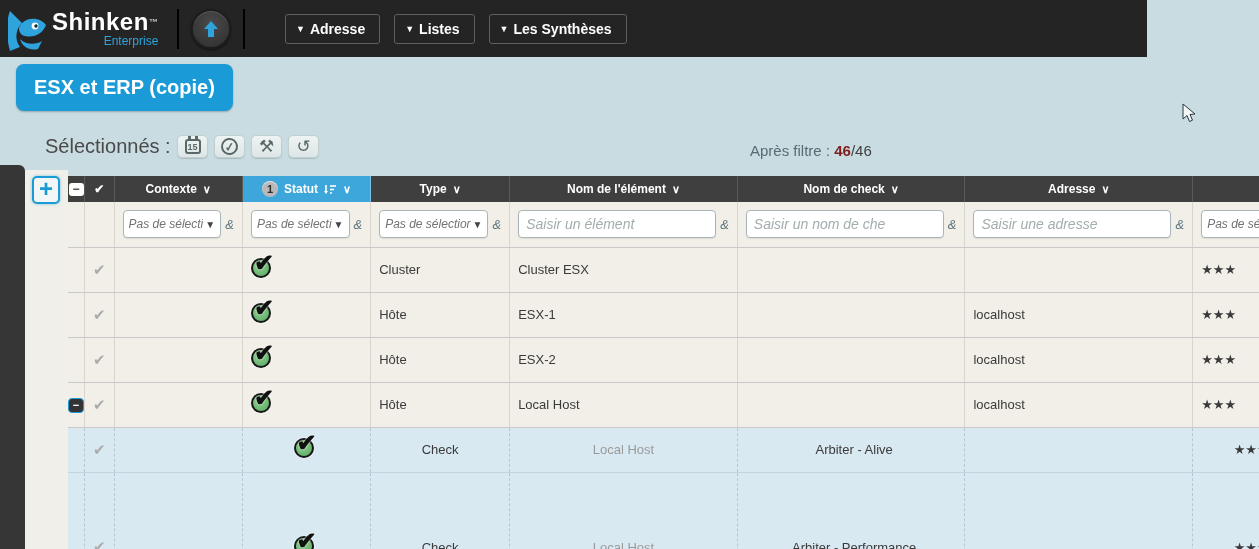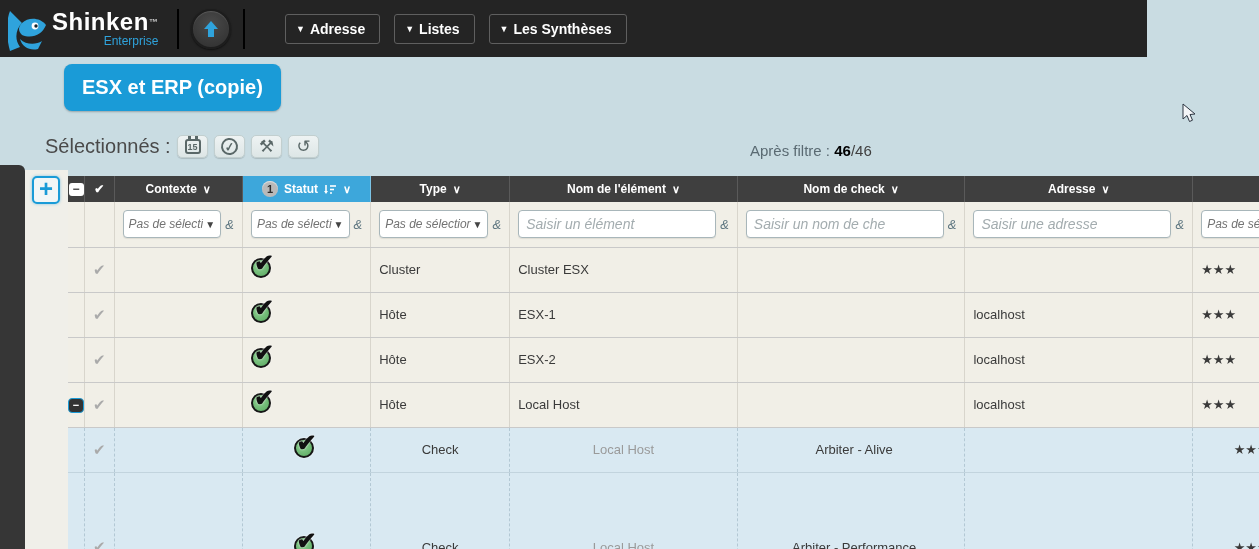--- a/index.html
+++ b/index.html
@@ -14,32 +14,32 @@
   .brand-name { color:#ffffff; font-size:24px; font-weight:bold; letter-spacing:0.5px; line-height:26px; margin-top:4px; }
   .brand-tm { font-size:9px; vertical-align:top; color:#cccccc; }
   .brand-sub { color:#2fa3dc; font-size:12px; font-weight:normal; text-align:right; line-height:12px; }
   .nav-sep { width:2px; height:40px; background:#000; margin:0 12px; }
   .up-btn { width:40px; height:40px; border-radius:50%; background:radial-gradient(circle at 50% 35%, #4a4a4a, #2e2e2e); border:2px solid #1d1d1d; box-shadow:0 1px 2px rgba(0,0,0,.6), inset 0 1px 1px rgba(255,255,255,.15); display:flex; align-items:center; justify-content:center; cursor:pointer; }
   .menu-group { display:flex; gap:14px; margin-left:28px; }
   .menu-btn { border:1px solid #5f5f5f; border-radius:3px; background:transparent; color:#ffffff; font-weight:bold; font-size:14px; padding:6px 14px 6px 10px; display:flex; align-items:center; gap:5px; cursor:pointer; font-family:"Liberation Sans", sans-serif; }
   .menu-caret { font-size:9px; color:#ffffff; }
 
   
-  .title-chip { position:absolute; left:16px; top:64px; background:#1a9bd7; color:#ffffff; font-size:20px; font-weight:bold; padding:12px 18px; border-radius:8px; box-shadow:0 1px 2px rgba(0,0,0,.25);margin-left:48px; }
+  .title-chip { position:absolute; left:16px; top:64px; background:#1a9bd7; color:#ffffff; font-size:20px; font-weight:bold; padding:12px 18px; border-radius:8px; box-shadow:0 1px 2px rgba(0,0,0,.25); }
 
   .toolbar-label { position:absolute; left:45px; top:135px; font-size:20px; color:#4a4a4a; }
   .toolbar-label b { color:#1a9bd7; font-weight:bold; }
   .icon-btns { position:absolute; left:177px; top:135px; display:flex; gap:6px; }
   .icon-btn { width:31px; height:23px; border-radius:5px; border:1px solid #c2cfcf; background:linear-gradient(#eef3f3,#dde6e6); box-shadow:0 1px 1px rgba(0,0,0,.15); display:flex; align-items:center; justify-content:center; color:#5a6868; font-size:17px; cursor:pointer; }
   .cal-glyph { width:16px; height:15px; border:2px solid #5a6868; border-radius:3px; position:relative; font-size:9px; font-weight:bold; color:#5a6868; display:flex; align-items:flex-end; justify-content:center; line-height:10px; }
   .cal-glyph:before { content:""; position:absolute; top:-5px; left:1px; width:3px; height:4px; background:#5a6868; }
   .cal-glyph:after  { content:""; position:absolute; top:-5px; right:1px; width:3px; height:4px; background:#5a6868; }
   .chk-glyph { width:17px; height:17px; border:2px solid #5a6868; border-radius:50%; display:flex; align-items:center; justify-content:center; font-size:12px; font-weight:bold; transform:rotate(-8deg); }
   .after-filter { position:absolute; left:750px; top:142px; font-size:15px; color:#5a6a72; }
-  .after-filter .n1 { color:#000000; font-weight:bold; }
+  .after-filter .n1 { color:#7f1d1d; font-weight:bold; }
   .after-filter .n2 { color:#404040; }
 
   
   .dark-rail { position:absolute; left:0; top:165px; width:25px; height:384px; background:#363636; border-top-right-radius:6px; }
   .add-btn { position:absolute; left:32px; top:176px; width:28px; height:28px; background:#f2f6f6; border:2px solid #1a9bd7; border-radius:5px; color:#1a9bd7; font-size:24px; font-weight:bold; line-height:22px; text-align:center; cursor:pointer; box-shadow:0 0 3px rgba(26,155,215,.5); }
   .gutter { position:absolute; left:25px; top:170px; width:43px; height:379px; background:#f0efe9; }
 
   
   .grid { position:absolute; left:68px; top:176px; border-collapse:collapse; table-layout:fixed; }
   .grid col.c-expand { width:34px; } .grid col.c-select { width:32px; }

